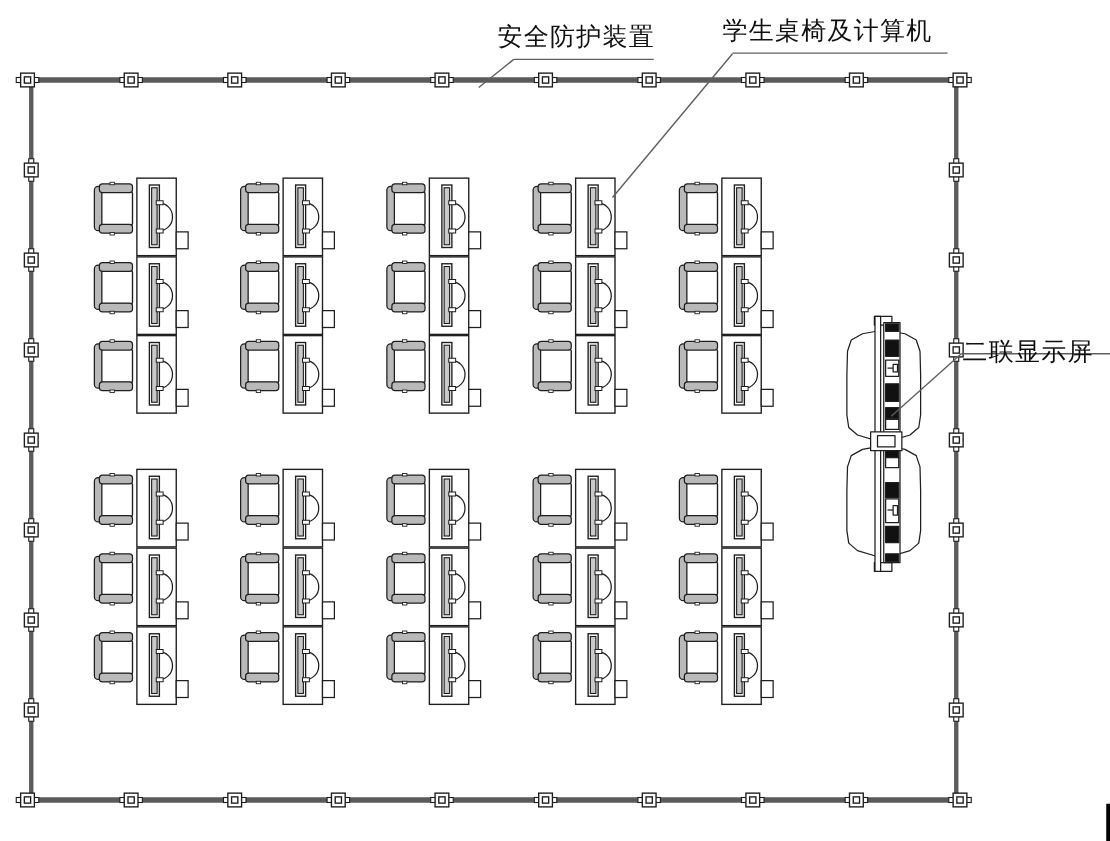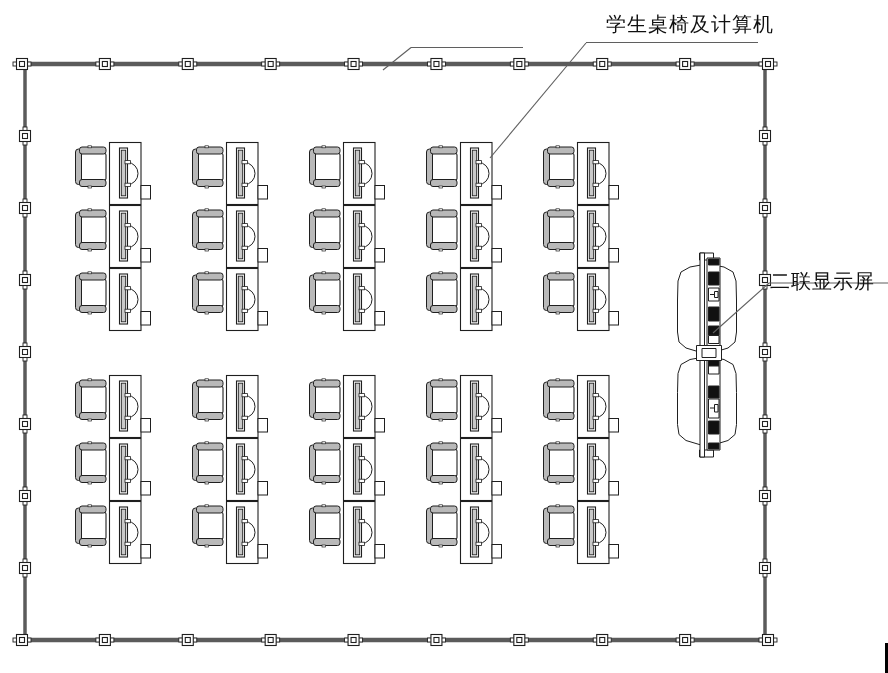--- a/index.html
+++ b/index.html
@@ -14,21 +14,21 @@
   .cad-label{
     position:absolute;
     color:#101010;
     font-size:20px;
     letter-spacing:1px;
     line-height:1.15;
     white-space:nowrap;
     font-family:"DejaVu Sans", sans-serif;
   }
   #label-safety{left:398px;top:18px;}
-  #label-desks{left:606px;top:13px;}
+  #label-desks{left:578px;top:13px;}
   #label-display{left:770px;top:251px;margin-top:19px;}
   .black-bar{
     position:absolute;
     left:885px;top:643px;width:3px;height:30px;
     background:#000;
   }
 </style>
 </head>
 <body>
 
@@ -193,20 +193,21 @@
         <line x1="586" y1="42.5" x2="758" y2="42.5"></line>
         <line x1="586" y1="43" x2="490" y2="158"></line>
       </g>
       <g>
         <line x1="769" y1="283" x2="888" y2="283"></line>
         <line x1="769" y1="283" x2="713" y2="333"></line>
       </g>
     </g>
   </svg>
 
+  <div class="cad-label" id="label-safety">安全防护装置</div>
 
   <div class="cad-label" id="label-desks">学生桌椅及计算机</div>
 
   <div class="cad-label" id="label-display">二联显示屏</div>
 
   <div class="black-bar"></div>
 
 </div>
 
 </body></html>

